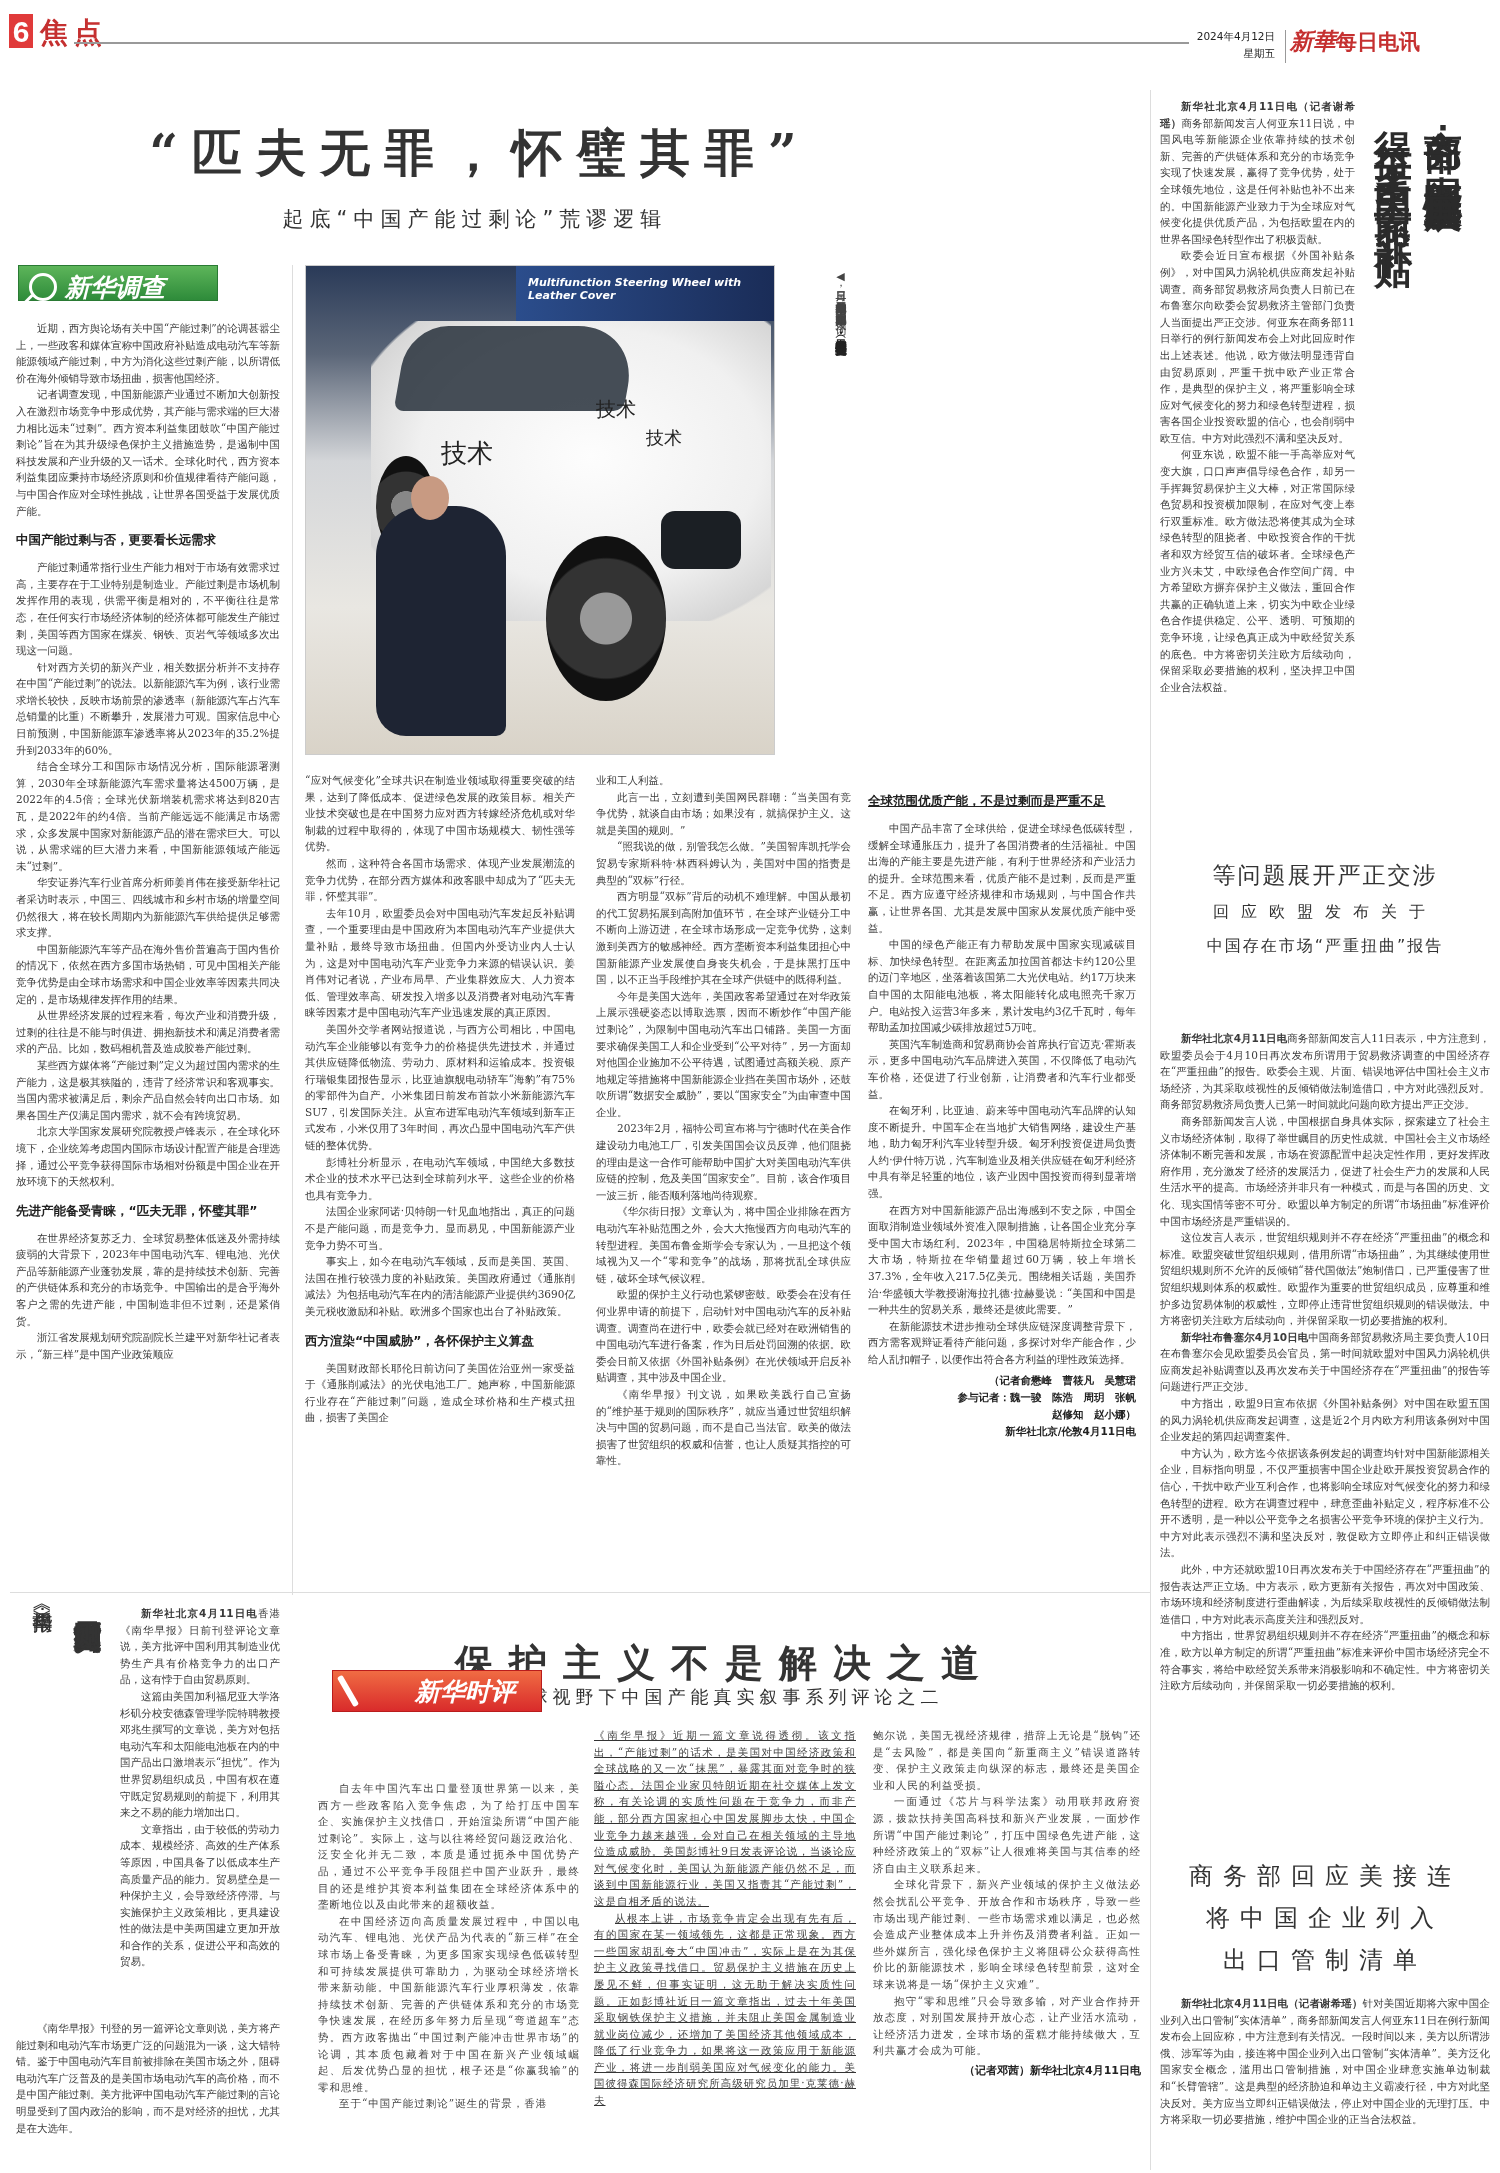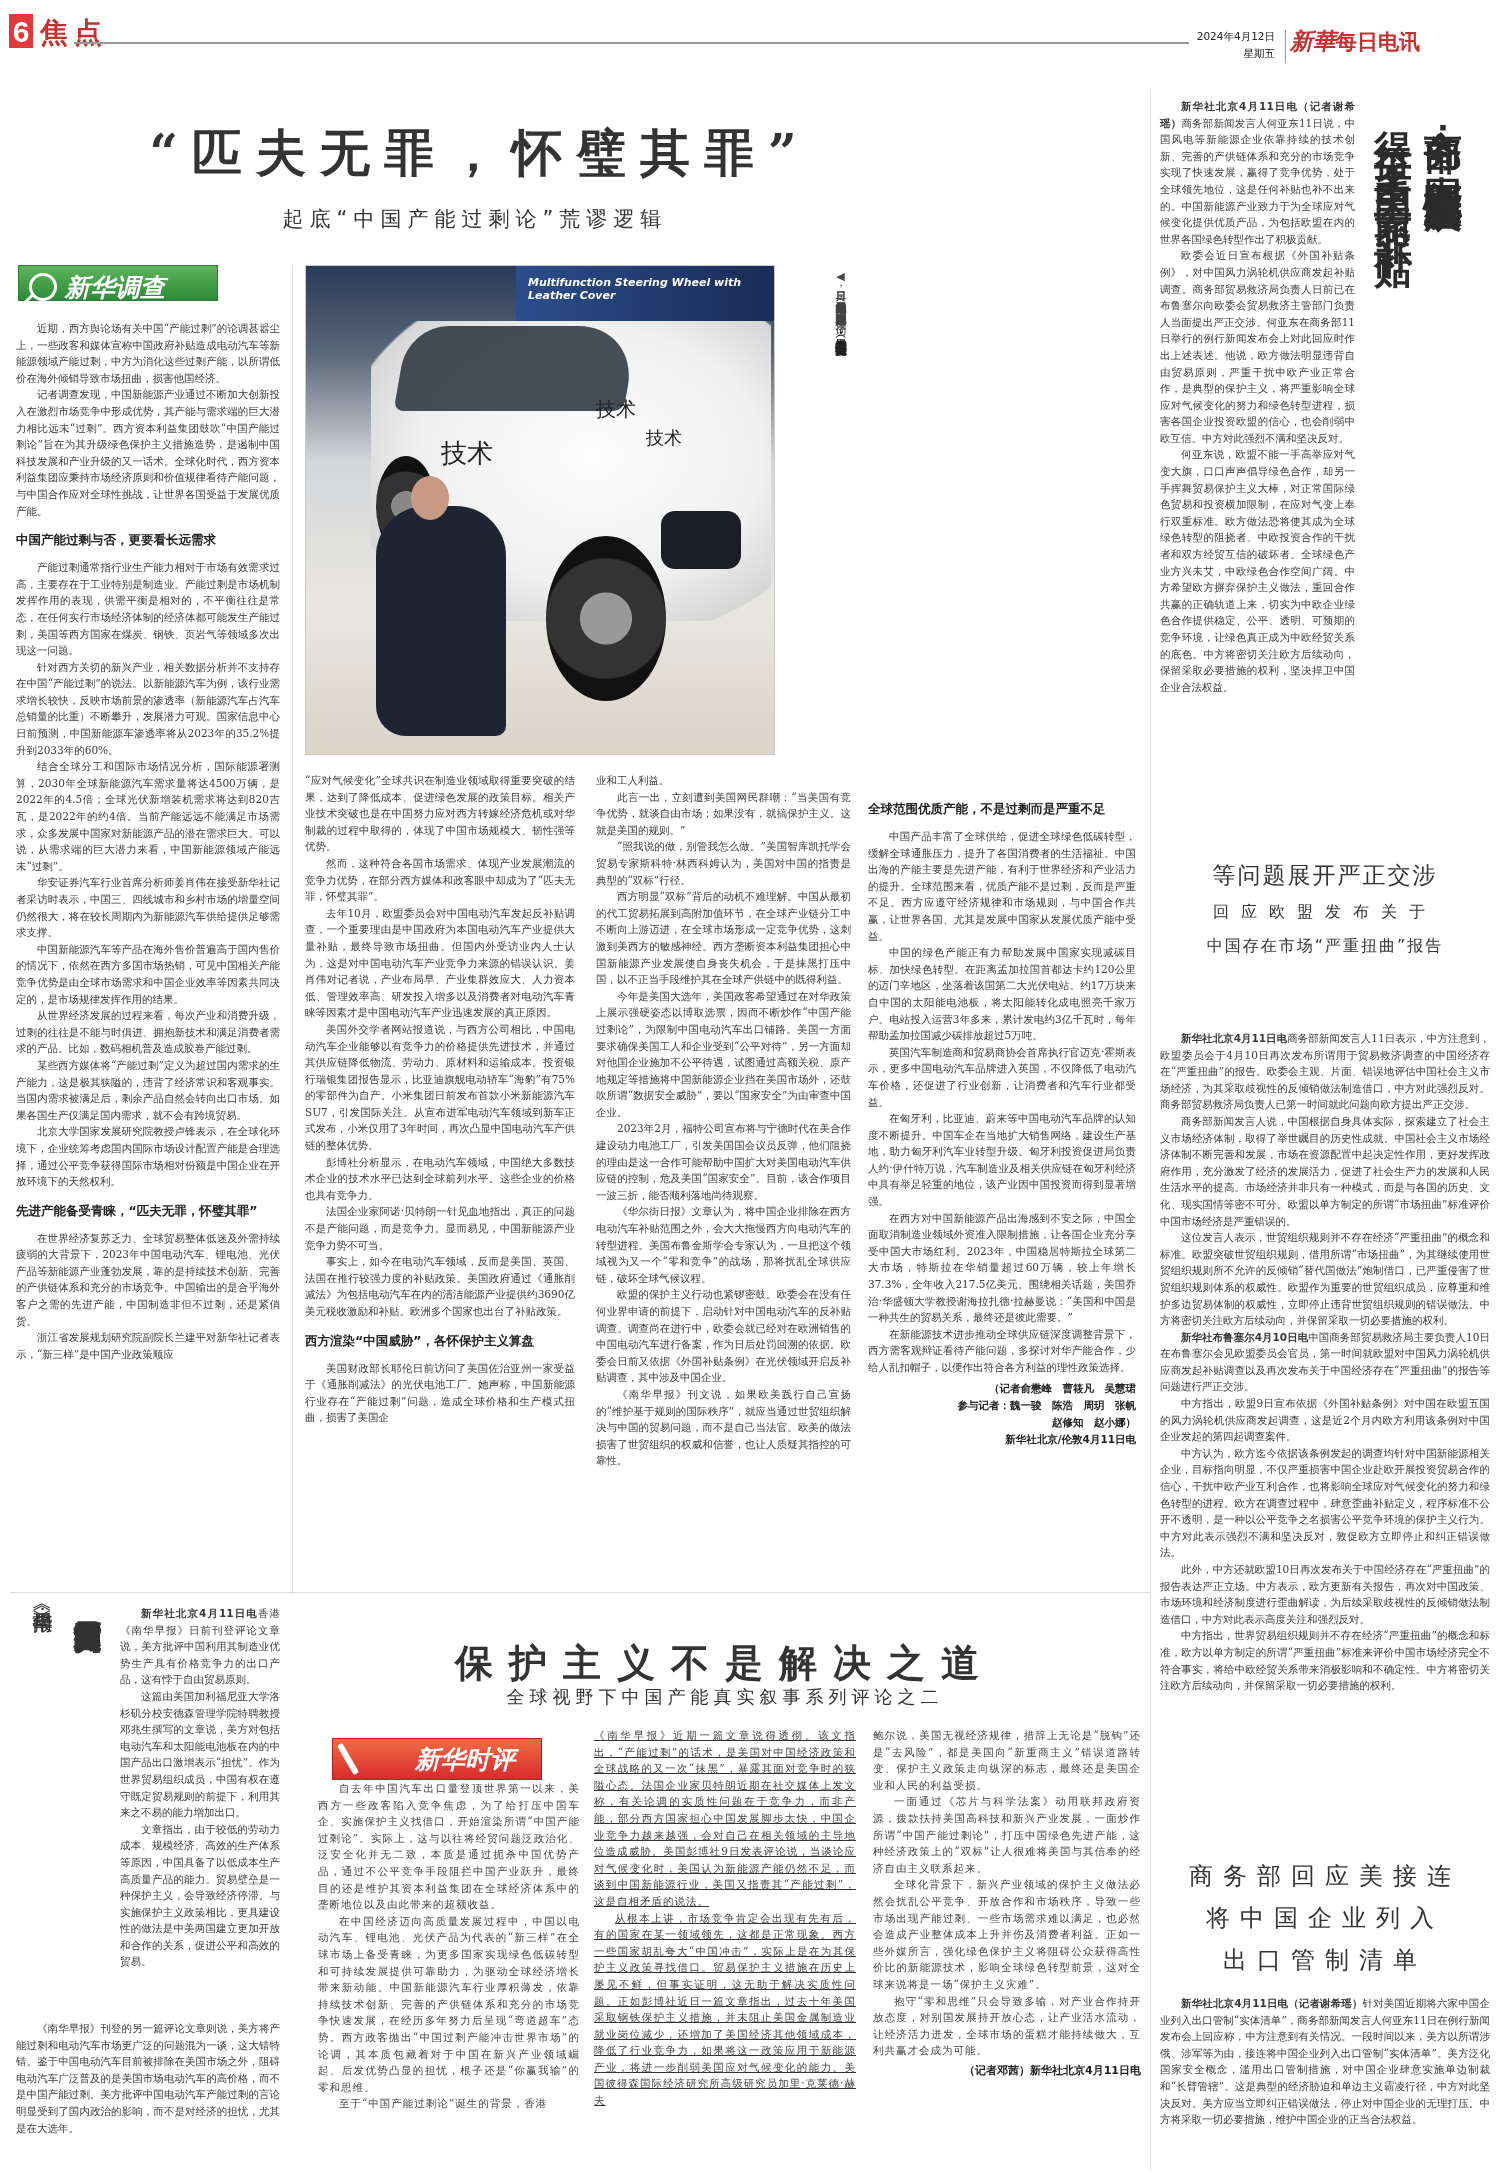--- a/index.html
+++ b/index.html
@@ -46,21 +46,21 @@
   .right-head-vert { left: 1368px; top: 100px; writing-mode: vertical-rl; font: bold 38px "DejaVu Serif", serif; color: #2b2b2b; line-height: 50px; letter-spacing: 2px; }
   .right-head-vert .l2 { letter-spacing: 12px; }
 
   .rh2 { left: 1160px; width: 330px; text-align: center; font: 23px "DejaVu Sans", sans-serif; color: #333; letter-spacing: 2px; line-height: 40px; }
   .rh2 .sm { font-size: 16px; letter-spacing: 12px; line-height: 34px; }
   .rh2 .md { font-size: 16px; letter-spacing: 2px; line-height: 34px; }
   .rh3 { left: 1160px; width: 330px; text-align: center; font: 24px "DejaVu Sans", sans-serif; color: #333; letter-spacing: 10px; line-height: 42px; }
 
   .bottom-head { left: 310px; top: 1638px; width: 830px; text-align: center; font: bold 38px "DejaVu Serif", serif; letter-spacing: 16px; color: #333; }
   .bottom-sub { left: 310px; top: 1685px; width: 830px; text-align: center; font: 18px "DejaVu Sans", sans-serif; letter-spacing: 5px; color: #333; }
-  .badge-comment { left: 332px; top: 1738px; width: 210px; height: 42px; background: linear-gradient(180deg,#f06c43,#d92b2b); border: 1px solid #b91c1c; color: #fff; font: italic bold 25px "DejaVu Sans", sans-serif; text-align: center; line-height: 42px; padding-left: 56px; }
+  .badge-comment { left: 332px; top: 1670px; width: 210px; height: 42px; background: linear-gradient(180deg,#f06c43,#d92b2b); border: 1px solid #b91c1c; color: #fff; font: italic bold 25px "DejaVu Sans", sans-serif; text-align: center; line-height: 42px; padding-left: 56px; }
   .badge-comment .pen { position: absolute; left: 12px; top: 3px; width: 6px; height: 34px; background: #fff; transform: rotate(-30deg); border-radius: 2px; }
 
   .kaiti p { font-family: "DejaVu Serif", serif; letter-spacing: 1px; color: #444; }
 
   .scmp-label { left: 30px; top: 1597px; writing-mode: vertical-rl; font: 20px "DejaVu Sans", sans-serif; color: #333; }
   .scmp-head { left: 70px; top: 1600px; writing-mode: vertical-rl; font: bold 28px "DejaVu Serif", serif; color: #333; line-height: 34px; }
 
   .vline { position: absolute; width: 1px; background: #ddd; }
   .hline { position: absolute; height: 1px; background: #ddd; }
 </style>
@@ -141,21 +141,21 @@
   <p>“照我说的做，别管我怎么做。”美国智库凯托学会贸易专家斯科特·林西科姆认为，美国对中国的指责是典型的“双标”行径。</p>
   <p>西方明显“双标”背后的动机不难理解。中国从最初的代工贸易拓展到高附加值环节，在全球产业链分工中不断向上游迈进，在全球市场形成一定竞争优势，这刺激到美西方的敏感神经。西方垄断资本利益集团担心中国新能源产业发展使自身丧失机会，于是抹黑打压中国，以不正当手段维护其在全球产供链中的既得利益。</p>
   <p>今年是美国大选年，美国政客希望通过在对华政策上展示强硬姿态以博取选票，因而不断炒作“中国产能过剩论”，为限制中国电动汽车出口铺路。美国一方面要求确保美国工人和企业受到“公平对待”，另一方面却对他国企业施加不公平待遇，试图通过高额关税、原产地规定等措施将中国新能源企业挡在美国市场外，还鼓吹所谓“数据安全威胁”，要以“国家安全”为由审查中国企业。</p>
   <p>2023年2月，福特公司宣布将与宁德时代在美合作建设动力电池工厂，引发美国国会议员反弹，他们阻挠的理由是这一合作可能帮助中国扩大对美国电动汽车供应链的控制，危及美国“国家安全”。目前，该合作项目一波三折，能否顺利落地尚待观察。</p>
   <p>《华尔街日报》文章认为，将中国企业排除在西方电动汽车补贴范围之外，会大大拖慢西方向电动汽车的转型进程。美国布鲁金斯学会专家认为，一旦把这个领域视为又一个“零和竞争”的战场，那将扰乱全球供应链，破坏全球气候议程。</p>
   <p>欧盟的保护主义行动也紧锣密鼓。欧委会在没有任何业界申请的前提下，启动针对中国电动汽车的反补贴调查。调查尚在进行中，欧委会就已经对在欧洲销售的中国电动汽车进行备案，作为日后处罚回溯的依据。欧委会日前又依据《外国补贴条例》在光伏领域开启反补贴调查，其中涉及中国企业。</p>
   <p>《南华早报》刊文说，如果欧美践行自己宣扬的“维护基于规则的国际秩序”，就应当通过世贸组织解决与中国的贸易问题，而不是自己当法官。欧美的做法损害了世贸组织的权威和信誉，也让人质疑其指控的可靠性。</p>
 </div>
 
 <div class="col" style="left:868px; top:785px; width:268px;">
-  <div class="subhead-bold" style="margin-top:13px;">全球范围优质产能，不是过剩而是严重不足</div>
+  <div class="subhead-bold" style="margin-top:5px;text-decoration:underline;">全球范围优质产能，不是过剩而是严重不足</div>
   <p>中国产品丰富了全球供给，促进全球绿色低碳转型，缓解全球通胀压力，提升了各国消费者的生活福祉。中国出海的产能主要是先进产能，有利于世界经济和产业活力的提升。全球范围来看，优质产能不是过剩，反而是严重不足。西方应遵守经济规律和市场规则，与中国合作共赢，让世界各国、尤其是发展中国家从发展优质产能中受益。</p>
   <p>中国的绿色产能正有力帮助发展中国家实现减碳目标、加快绿色转型。在距离孟加拉国首都达卡约120公里的迈门辛地区，坐落着该国第二大光伏电站。约17万块来自中国的太阳能电池板，将太阳能转化成电照亮千家万户。电站投入运营3年多来，累计发电约3亿千瓦时，每年帮助孟加拉国减少碳排放超过5万吨。</p>
   <p>英国汽车制造商和贸易商协会首席执行官迈克·霍斯表示，更多中国电动汽车品牌进入英国，不仅降低了电动汽车价格，还促进了行业创新，让消费者和汽车行业都受益。</p>
   <p>在匈牙利，比亚迪、蔚来等中国电动汽车品牌的认知度不断提升。中国车企在当地扩大销售网络，建设生产基地，助力匈牙利汽车业转型升级。匈牙利投资促进局负责人约·伊什特万说，汽车制造业及相关供应链在匈牙利经济中具有举足轻重的地位，该产业因中国投资而得到显著增强。</p>
   <p>在西方对中国新能源产品出海感到不安之际，中国全面取消制造业领域外资准入限制措施，让各国企业充分享受中国大市场红利。2023年，中国稳居特斯拉全球第二大市场，特斯拉在华销量超过60万辆，较上年增长37.3%，全年收入217.5亿美元。围绕相关话题，美国乔治·华盛顿大学教授谢海拉扎德·拉赫曼说：“美国和中国是一种共生的贸易关系，最终还是彼此需要。”</p>
   <p>在新能源技术进步推动全球供应链深度调整背景下，西方需客观辩证看待产能问题，多探讨对华产能合作，少给人乱扣帽子，以便作出符合各方利益的理性政策选择。</p>
   <div class="sans heavy" style="font-size:10.5px; line-height:17px; text-align:right; color:#222; margin-top:4px;">
     <div>（记者俞懋峰　曹筱凡　吴慧珺</div>
     <div>参与记者：魏一骏　陈浩　周玥　张帆</div>
     <div>赵修知　赵小娜）</div>

